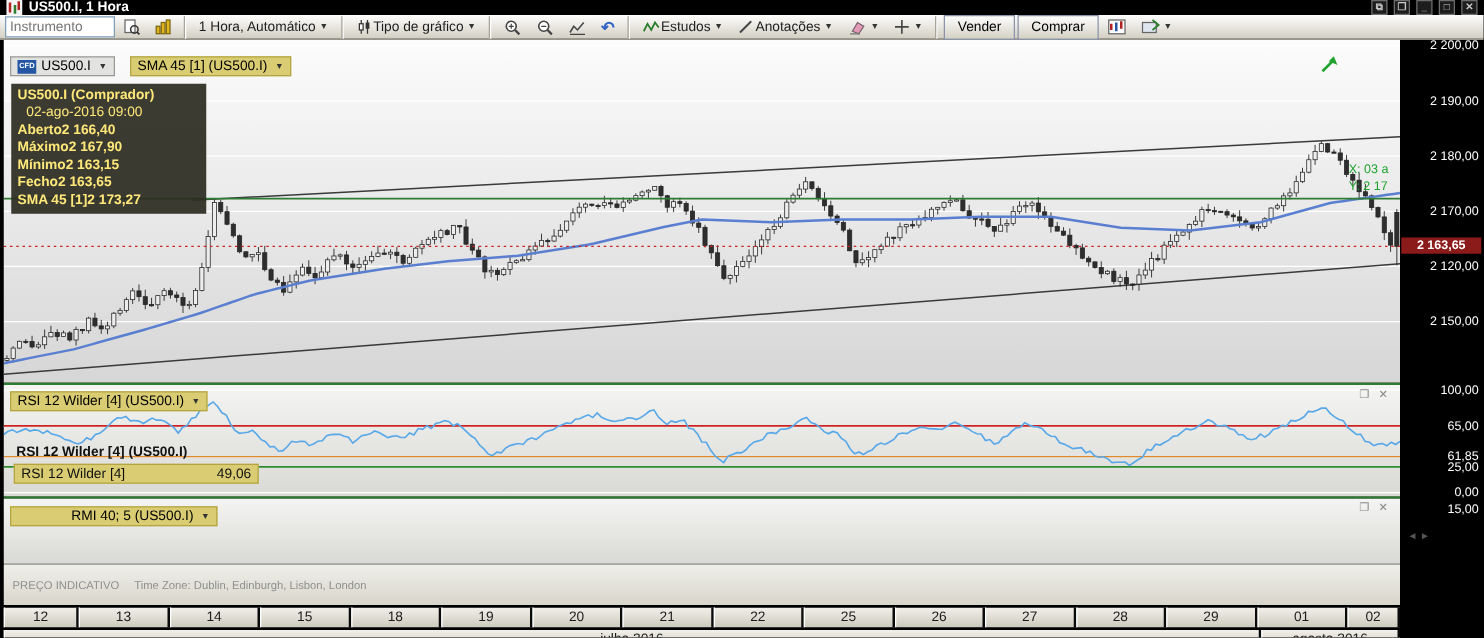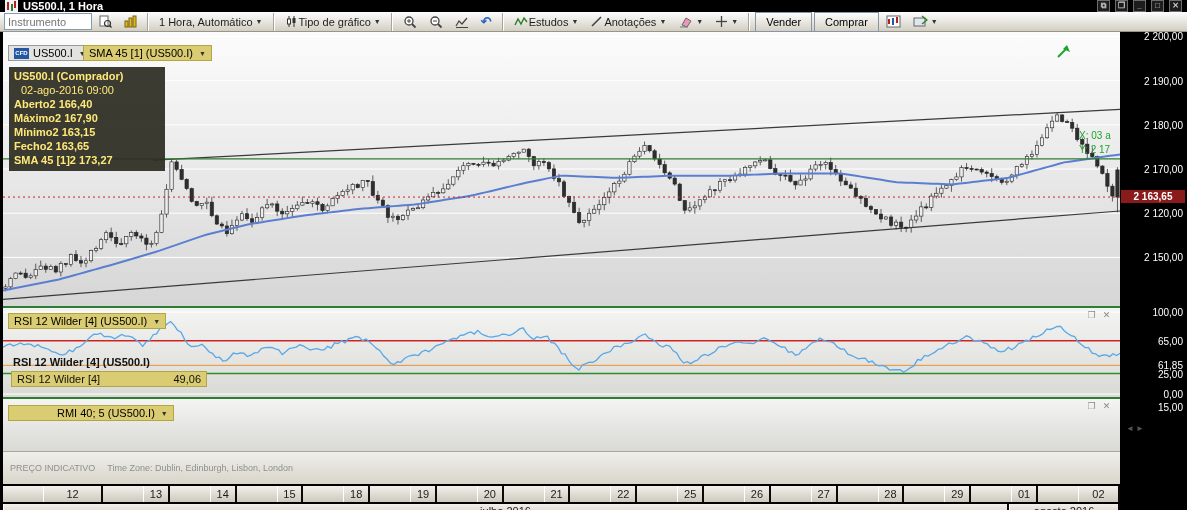--- a/index.html
+++ b/index.html
@@ -19,21 +19,21 @@
 .trade-btn{padding:2px 10px;height:20px;border:1px solid #8a94a8;background:linear-gradient(#fdfdfd,#d4d0c4);cursor:pointer;font-size:11px;font-family:"Liberation Sans",sans-serif;}
 
 .main{flex:1;display:flex;}
 .stack{width:1120px;padding-left:3px;display:flex;flex-direction:column;background:#000;}
 .price-panel{height:274px;width:1117px;position:relative;background:linear-gradient(#fcfcfc,#d6d6d6);overflow:hidden;}
 .sep-green{height:2px;width:1117px;background:#2f7d32;}
 .rsi-panel{height:89px;width:1117px;position:relative;background:linear-gradient(#f4f4f2,#d9d9d6);overflow:hidden;}
 .rmi-panel{height:52px;width:1117px;position:relative;background:linear-gradient(#f4f4f2,#d9d9d6);overflow:hidden;}
 .status-bar{height:13px;width:1117px;background:linear-gradient(#efefea,#d8d5ca);border-top:1px solid #a9a69b;display:flex;align-items:center;gap:12px;padding:16px 7px;font-size:9px;color:#8f8f8f;}
 .date-axis{height:18px;width:1117px;background:linear-gradient(#f2f0ea,#ccc9bd);border-top:2px solid #000;display:flex;}
-.date-box{flex:1;border-right:2px solid #0a0a0a;border-left:1px solid #fff;display:flex;align-items:center;justify-content:center;font-size:11px;color:#1c1c1c;margin-left:40px;}
+.date-box{flex:1;border-right:2px solid #0a0a0a;border-left:1px solid #fff;display:flex;align-items:center;justify-content:center;font-size:11px;color:#1c1c1c;}
 .date-box:first-child{flex:0 0 60px;}
 .date-box:last-child{flex:0 0 42px;}
 .month-axis{height:16px;width:1117px;background:linear-gradient(#f2f0ea,#ccc9bd);border-top:2px solid #000;display:flex;}
 .month-box{display:flex;align-items:center;justify-content:center;font-size:11px;color:#1c1c1c;border-left:1px solid #fff;border-right:2px solid #0a0a0a;text-align:center;}
 .month-julho{width:1006px;}
 .month-agosto{flex:1;}
 
 .axis-col{width:67px;position:relative;background:#000;}
 .axis-label{position:absolute;right:4px;font-size:10px;color:#fff;white-space:nowrap;}
 .price-tag{position:absolute;left:1px;right:2px;background:#8b1a1a;color:#fff;font-size:10px;font-weight:bold;text-align:center;padding:1px 2px;}
@@ -641,21 +641,21 @@
             <rect x="1112.823828828829" y="137.88387096774113" width="3.320810810810811" height="27.17903225806492" fill="#2e2e2e" stroke="#222" stroke-width="0.6"></rect>
             <polyline points="0,258.53225806451616 5.077272727272727,257.5278592375376 10.154545454545454,256.523460410557 15.23181818181818,255.51906158357843 20.30909090909091,254.5146627565979 25.386363636363637,253.5102639296193 30.46363636363636,252.50586510263875 35.54090909090909,251.5014662756602 40.61818181818182,250.49706744867962 45.695454545454545,249.49266862170109 50.77272727272727,248.48826979472048 55.85,247.48387096774192 60.92727272727272,246.07771260996995 66.00454545454545,244.67155425219994 71.08181818181818,243.26539589442797 76.1590909090909,241.85923753665597 81.23636363636363,240.453079178886 86.31363636363636,239.046920821114 91.39090909090909,237.64076246334403 96.46818181818182,236.23460410557203 101.54545454545455,234.82844574780006 106.62272727272727,233.42228739003005 111.7,232.01612903225808 116.77727272727272,230.50953079178922 121.85454545454544,229.00293255132038 126.93181818181817,227.4963343108495 132.0090909090909,225.9897360703807 137.08636363636364,224.48313782991184 142.16363636363636,222.976539589443 147.24090909090907,221.46994134897415 152.3181818181818,219.9633431085053 157.39545454545453,218.40652492668602 162.47272727272727,216.64882697947306 167.54999999999998,214.89112903225808 172.62727272727273,213.13343108504307 177.70454545454544,211.3757331378301 182.78181818181818,209.6180351906151 187.85909090909092,207.8603372434021 192.93636363636364,206.10263929618716 198.01363636363638,204.34494134897415 203.0909090909091,202.78812316715488 208.16818181818184,201.53262463343015 213.24545454545455,200.2771260997075 218.3227272727273,199.02162756598278 223.4,197.76612903225808 228.47727272727275,196.51063049853335 233.55454545454543,195.25513196480864 238.63181818181818,193.99963343108598 243.7090909090909,192.74413489736125 248.78636363636363,191.75982404692127 253.86363636363635,190.95630498533643 258.9409090909091,190.15278592375358 264.0181818181818,189.34926686217074 269.0954545454545,188.54574780058584 274.1727272727273,187.742228739003 279.25,186.93870967742015 284.3272727272727,186.13519061583528 289.4045454545455,185.33167155425244 294.48181818181814,184.5281524926696 299.5590909090909,183.72463343108475 304.6363636363636,183.04164222873933 309.7136363636364,182.4390029325522 314.79090909090905,181.83636363636305 319.8681818181818,181.2337243401759 324.94545454545454,180.63108504398878 330.0227272727273,180.02844574779962 335.09999999999997,179.42580645161252 340.17727272727274,178.82316715542535 345.25454545454545,178.22052785923822 350.3318181818182,177.61788856304906 355.4090909090909,177.01524926686196 360.48636363636365,176.53313782991225 365.56363636363636,176.13137829912083 370.64090909090913,175.7296187683294 375.71818181818185,175.327859237536 380.7954545454545,174.92609970674454 385.8727272727273,174.52434017595314 390.95,174.1225806451617 396.02727272727276,173.7208211143703 401.1045454545454,173.31906158357683 406.1818181818182,172.9173020527854 411.2590909090909,172.51554252199398 416.33636363636367,171.8727272727277 421.41363636363633,171.06920821114286 426.4909090909091,170.26568914956002 431.5681818181818,169.46217008797717 436.6454545454546,168.6586510263923 441.72272727272724,167.85513196480946 446.8,167.0516129032266 451.8772727272727,166.24809384164175 456.9545454545455,165.4445747800589 462.03181818181815,164.64105571847605 467.10909090909087,163.83753665689122 472.18636363636364,162.79296187683352 477.26363636363635,161.58768328445723 482.3409090909091,160.38240469208293 487.4181818181818,159.17712609970667 492.49545454545455,157.9718475073304 497.57272727272726,156.7665689149561 502.65000000000003,155.56129032257985 507.7272727272727,154.35601173020558 512.8045454545455,153.15073313782926 517.8818181818182,151.94545454545502 522.959090909091,150.74017595307873 528.0363636363636,149.6554252199419 533.1136363636364,148.65102639296134 538.190909090909,147.64662756598278 543.2681818181818,146.6422287390022 548.3454545454546,145.63782991202365 553.4227272727273,144.63343108504307 558.5,143.6290322580645 563.5772727272727,143.82991202346022 568.6545454545454,144.03079178885594 573.7318181818182,144.23167155425168 578.809090909091,144.43255131964736 583.8863636363636,144.63343108504307 588.9636363636363,144.8343108504408 594.0409090909092,145.0351906158365 599.1181818181818,145.2360703812322 604.1954545454545,145.43695014662794 609.2727272727273,145.63782991202365 614.35,145.83870967741936 619.4272727272728,145.63782991202365 624.5045454545455,145.43695014662794 629.5818181818181,145.2360703812322 634.659090909091,145.0351906158365 639.7363636363636,144.8343108504408 644.8136363636363,144.63343108504307 649.8909090909091,144.43255131964736 654.9681818181817,144.23167155425168 660.0454545454546,144.03079178885594 665.1227272727273,143.82991202346022 670.1999999999999,143.6290322580645 675.2772727272727,143.6290322580645 680.3545454545455,143.6290322580645 685.4318181818182,143.6290322580645 690.5090909090909,143.6290322580645 695.5863636363636,143.6290322580645 700.6636363636364,143.6290322580645 705.7409090909091,143.6290322580645 710.8181818181818,143.6290322580645 715.8954545454545,143.6290322580645 720.9727272727273,143.6290322580645 726.0500000000001,143.6290322580645 731.1272727272727,143.42815249266883 736.2045454545454,143.2272727272731 741.2818181818183,143.02639296187738 746.3590909090909,142.82551319648167 751.4363636363637,142.62463343108598 756.5136363636364,142.42375366568822 761.590909090909,142.2228739002925 766.6681818181819,142.02199413489683 771.7454545454545,141.8211143695011 776.8227272727272,141.62023460410538 781.9,141.41935483870967 786.9772727272727,141.41935483870967 792.0545454545455,141.41935483870967 797.1318181818182,141.41935483870967 802.2090909090908,141.41935483870967 807.2863636363637,141.41935483870967 812.3636363636364,141.41935483870967 817.440909090909,141.41935483870967 822.5181818181818,141.41935483870967 827.5954545454546,141.41935483870967 832.6727272727273,141.41935483870967 837.75,141.41935483870967 842.8272727272727,142.2228739002925 847.9045454545454,143.02639296187738 852.9818181818182,143.82991202346022 858.059090909091,144.63343108504307 863.1363636363636,145.43695014662794 868.2136363636363,146.24046920821078 873.2909090909092,147.04398826979565 878.3681818181818,147.8475073313785 883.4454545454545,148.65102639296134 888.5227272727273,149.45454545454618 893.6,150.25806451612902 898.6772727272728,150.45894428152474 903.7545454545455,150.65982404692045 908.8318181818181,150.8607038123162 913.909090909091,151.06158357771187 918.9863636363636,151.26246334310758 924.0636363636363,151.4633431085053 929.1409090909091,151.66422287390102 934.2181818181817,151.8651026392967 939.2954545454546,152.06598240469245 944.3727272727273,152.26686217008816 949.4499999999999,152.46774193548387 954.5272727272727,151.8651026392967 959.6045454545455,151.26246334310758 964.6818181818182,150.65982404692045 969.7590909090909,150.05718475073334 974.8363636363636,149.45454545454618 979.9136363636364,148.85190615835705 984.9909090909091,148.2492668621699 990.0681818181818,147.64662756598278 995.1454545454545,147.04398826979565 1000.2227272727273,146.4413489736065 1005.3000000000001,145.83870967741936 1010.3772727272727,144.43255131964736 1015.4545454545454,143.02639296187738 1020.5318181818183,141.62023460410538 1025.609090909091,140.21407624633338 1030.6863636363637,138.80791788856342 1035.7636363636364,137.40175953079142 1040.840909090909,135.99560117302147 1045.918181818182,134.58944281524947 1050.9954545454545,133.18328445747747 1056.0727272727272,131.7771260997075 1061.1499999999999,130.3709677419355 1066.2272727272727,129.64780058651093 1071.3045454545454,128.92463343108435 1076.381818181818,128.20146627565978 1081.459090909091,127.47829912023522 1086.5363636363636,126.75513196480865 1091.6136363636365,126.03196480938409 1096.6909090909091,125.30879765395751 1101.7681818181818,124.58563049853295 1106.8454545454547,123.86246334310839 1111.9227272727273,123.13929618768182 1117,122.41612903225726 " fill="none" stroke="#5b7fd0" stroke-width="2"></polyline>
             <line x1="0" x2="1117" y1="126.83548387096694" y2="126.83548387096694" stroke="#2e7d32" stroke-width="1.4"></line>
             <line x1="0" x2="1117" y1="165.06290322580605" y2="165.06290322580605" stroke="#cc2222" stroke-width="1" stroke-dasharray="2,3"></line>
           </svg>
         <div class="chip chip-gray" style="left:5px;top:13px;">
           <span class="badge-cfd">CFD</span>
           <span>US500.I</span>
           <span class="caret">▼</span>
         </div>
-        <div class="chip chip-khaki" style="left:80px;top:13px;">
+        <div class="chip chip-khaki" style="left:101px;top:13px;">
           <span>SMA 45 [1] (US500.I)</span>
           <span class="caret">▼</span>
         </div>
         <div class="tooltip">
           <div class="tt-title">US500.I (Comprador)</div>
           <div class="tt-date">02-ago-2016 09:00</div>
           <div id="tt-rows">
               <div class="tt-row">
                 <span>Aberto</span>
                 <span>2 166,40</span>

